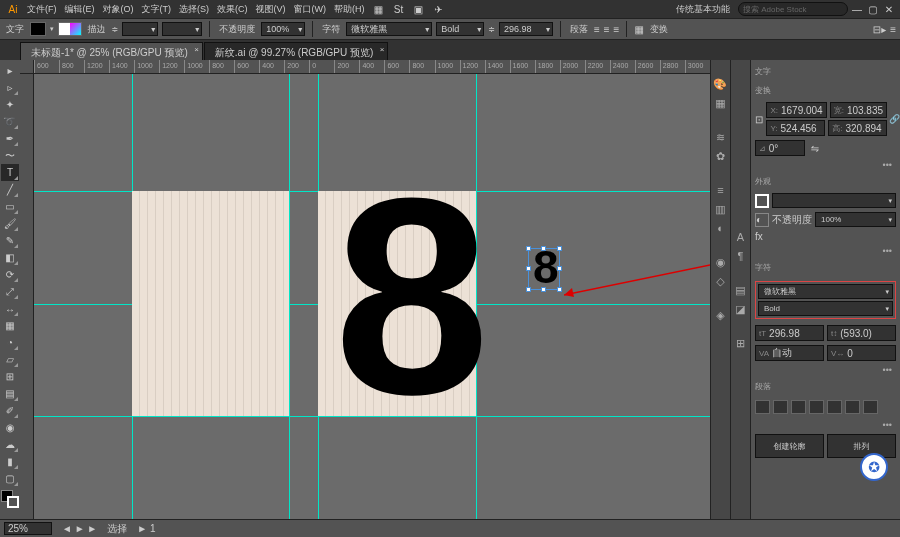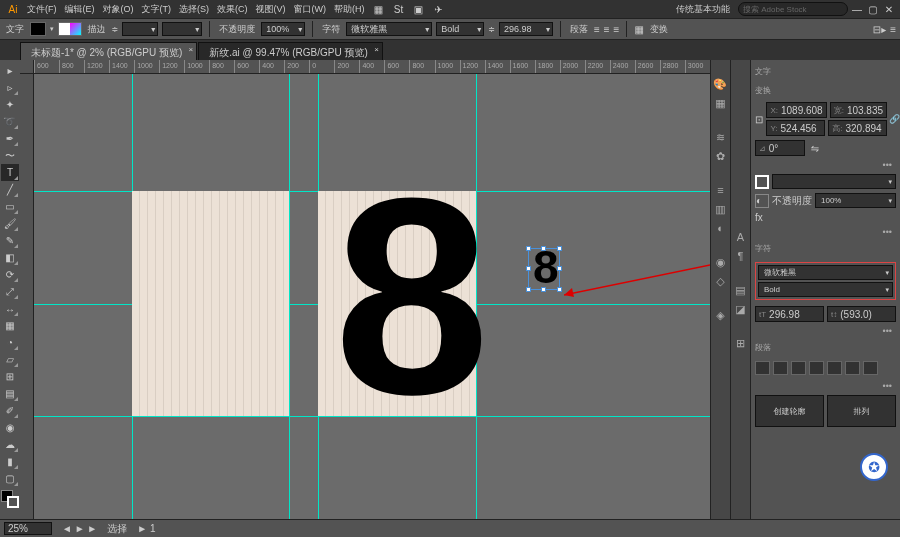--- a/index.html
+++ b/index.html
@@ -57,21 +57,21 @@
 .panel .title{font-size:9px;padding:2px 4px;display:flex;gap:8px}
 .panel .title span.active{color:#fff}
 .panel .title span.dim{color:#888}
 .panel .sect{font-size:8px;color:#aaa;padding:2px 0}
 .panel .row{display:flex;align-items:center;gap:3px}
 .panel .field{flex:1;height:16px;background:#323232;border:1px solid #111;display:flex;align-items:center;padding:0 3px;font-size:8px;position:relative}
 .panel .field .lab{color:#888;margin-right:3px;font-size:8px}
 .panel .dd2{height:15px;background:#323232;border:1px solid #111;padding:0 14px 0 5px;font-size:8px;display:flex;align-items:center;position:relative}
 .panel .dd2::after{content:"▾";position:absolute;right:3px;font-size:7px}
 .panel .charbox{border:1px solid #d44;padding:2px;margin:2px 0}
-.panel .btn{flex:1;height:32px;background:#323232;border:1px solid #111;display:flex;align-items:center;justify-content:center;font-size:8px;cursor:pointer}
+.panel .btn{flex:1;height:24px;background:#323232;border:1px solid #111;display:flex;align-items:center;justify-content:center;font-size:8px;cursor:pointer}
 .panel .align-row{display:flex;gap:3px;padding:2px 0}
 .panel .align-row div{width:15px;height:14px;background:#323232;border:1px solid #666;cursor:pointer}
 .panel .link-icon{display:flex;align-items:center;justify-content:center;width:10px;font-size:9px;color:#888}
 .panel .more{text-align:right;font-size:9px;color:#aaa;padding-right:4px}
 .anno-arrow{position:absolute;pointer-events:none}
 .status{position:absolute;bottom:0;left:0;right:0;height:18px;background:#535353;border-top:1px solid #222;display:flex;align-items:center;padding:0 4px;gap:10px;font-size:9px}
 .status .zoom{width:48px;height:13px;background:#323232;border:1px solid #111;padding:0 3px;display:flex;align-items:center}
 .watermark{position:absolute;right:12px;bottom:56px;width:28px;height:28px;border-radius:50%;background:#fff;display:flex;align-items:center;justify-content:center;color:#36c;font-size:14px;border:2px solid #36c}
 </style>
 </head>
@@ -125,22 +125,22 @@
   <span class="icon-btn">≡</span>
   <div class="sep"></div>
   <span class="icon-btn">▦</span>
   <span class="lbl">变换</span>
   <div class="spacer" style="flex:1"></div>
   <span class="icon-btn">⊟▸</span>
   <span class="icon-btn">≡</span>
 </div>
 
 <div class="tabbar">
-  <div class="tab active"><span>未标题-1* @ 2% (RGB/GPU 预览)</span><span class="x">×</span></div>
-  <div class="tab"><span>新纹.ai @ 99.47% (RGB/GPU 预览)</span><span class="x">×</span></div>
+  <div class="tab active"><span>未标题-1* @ 25% (RGB/GPU 预览)</span><span class="x">×</span></div>
+  <div class="tab"><span>新纹.ai @ 99.27% (RGB/GPU 预览)</span><span class="x">×</span></div>
 </div>
 
 <div class="mainrow">
 
   <div class="tools">
     <div class="tool">▸</div>
     <div class="tool tri">▹</div>
     <div class="tool">✦</div>
     <div class="tool tri">➰</div>
     <div class="tool tri">✒</div>
@@ -261,21 +261,21 @@
 
   <div class="panel">
     <div class="sect">文字</div>
     <div class="sect">变换</div>
     <div class="row">
       <div style="width:16px;height:32px;display:flex;align-items:center;justify-content:center">⊡</div>
       <div style="flex:1">
         <div class="row">
             <div class="field">
               <span class="lab">X:</span>
-              <span>1089.608</span>
+              <span>1679.004</span>
             </div>
             <div class="field">
               <span class="lab">宽:</span>
               <span>103.835</span>
             </div>
           </div>
         <div class="row" style="margin-top:2px">
             <div class="field">
               <span class="lab">Y:</span>
               <span>524.456</span>
@@ -289,20 +289,21 @@
       <div class="link-icon">🔗</div>
     </div>
     <div class="row">
         <div class="field" style="max-width:50px">
           <span class="lab">⊿</span>
           <span>0°</span>
         </div>
         <div style="width:14px;text-align:center">⇋</div>
       </div>
     <div class="more">•••</div>
+    <div class="sect">外观</div>
     <div class="row">
         <div style="width:14px;height:14px;background:#535353;border:2px solid #fff"></div>
         <div class="dd2" style="flex:1"></div>
       </div>
     <div class="row">
         <div style="width:14px;height:14px;border:1px solid #888">◐</div>
         <span>不透明度</span>
         <div class="dd2" style="flex:1">100%</div>
       </div>
     <div class="row">
@@ -317,20 +318,30 @@
     <div class="row">
         <div class="field">
           <span class="lab">tT</span>
           <span>296.98</span>
         </div>
         <div class="field">
           <span class="lab">t↕</span>
           <span>(593.0)</span>
         </div>
       </div>
+    <div class="row">
+        <div class="field">
+          <span class="lab">VA</span>
+          <span>自动</span>
+        </div>
+        <div class="field">
+          <span class="lab">V↔</span>
+          <span>0</span>
+        </div>
+      </div>
     <div class="more">•••</div>
     <div class="sect">段落</div>
     <div class="align-row">
       <div></div>
         <div></div>
         <div></div>
         <div></div>
         <div></div>
         <div></div>
         <div></div>

